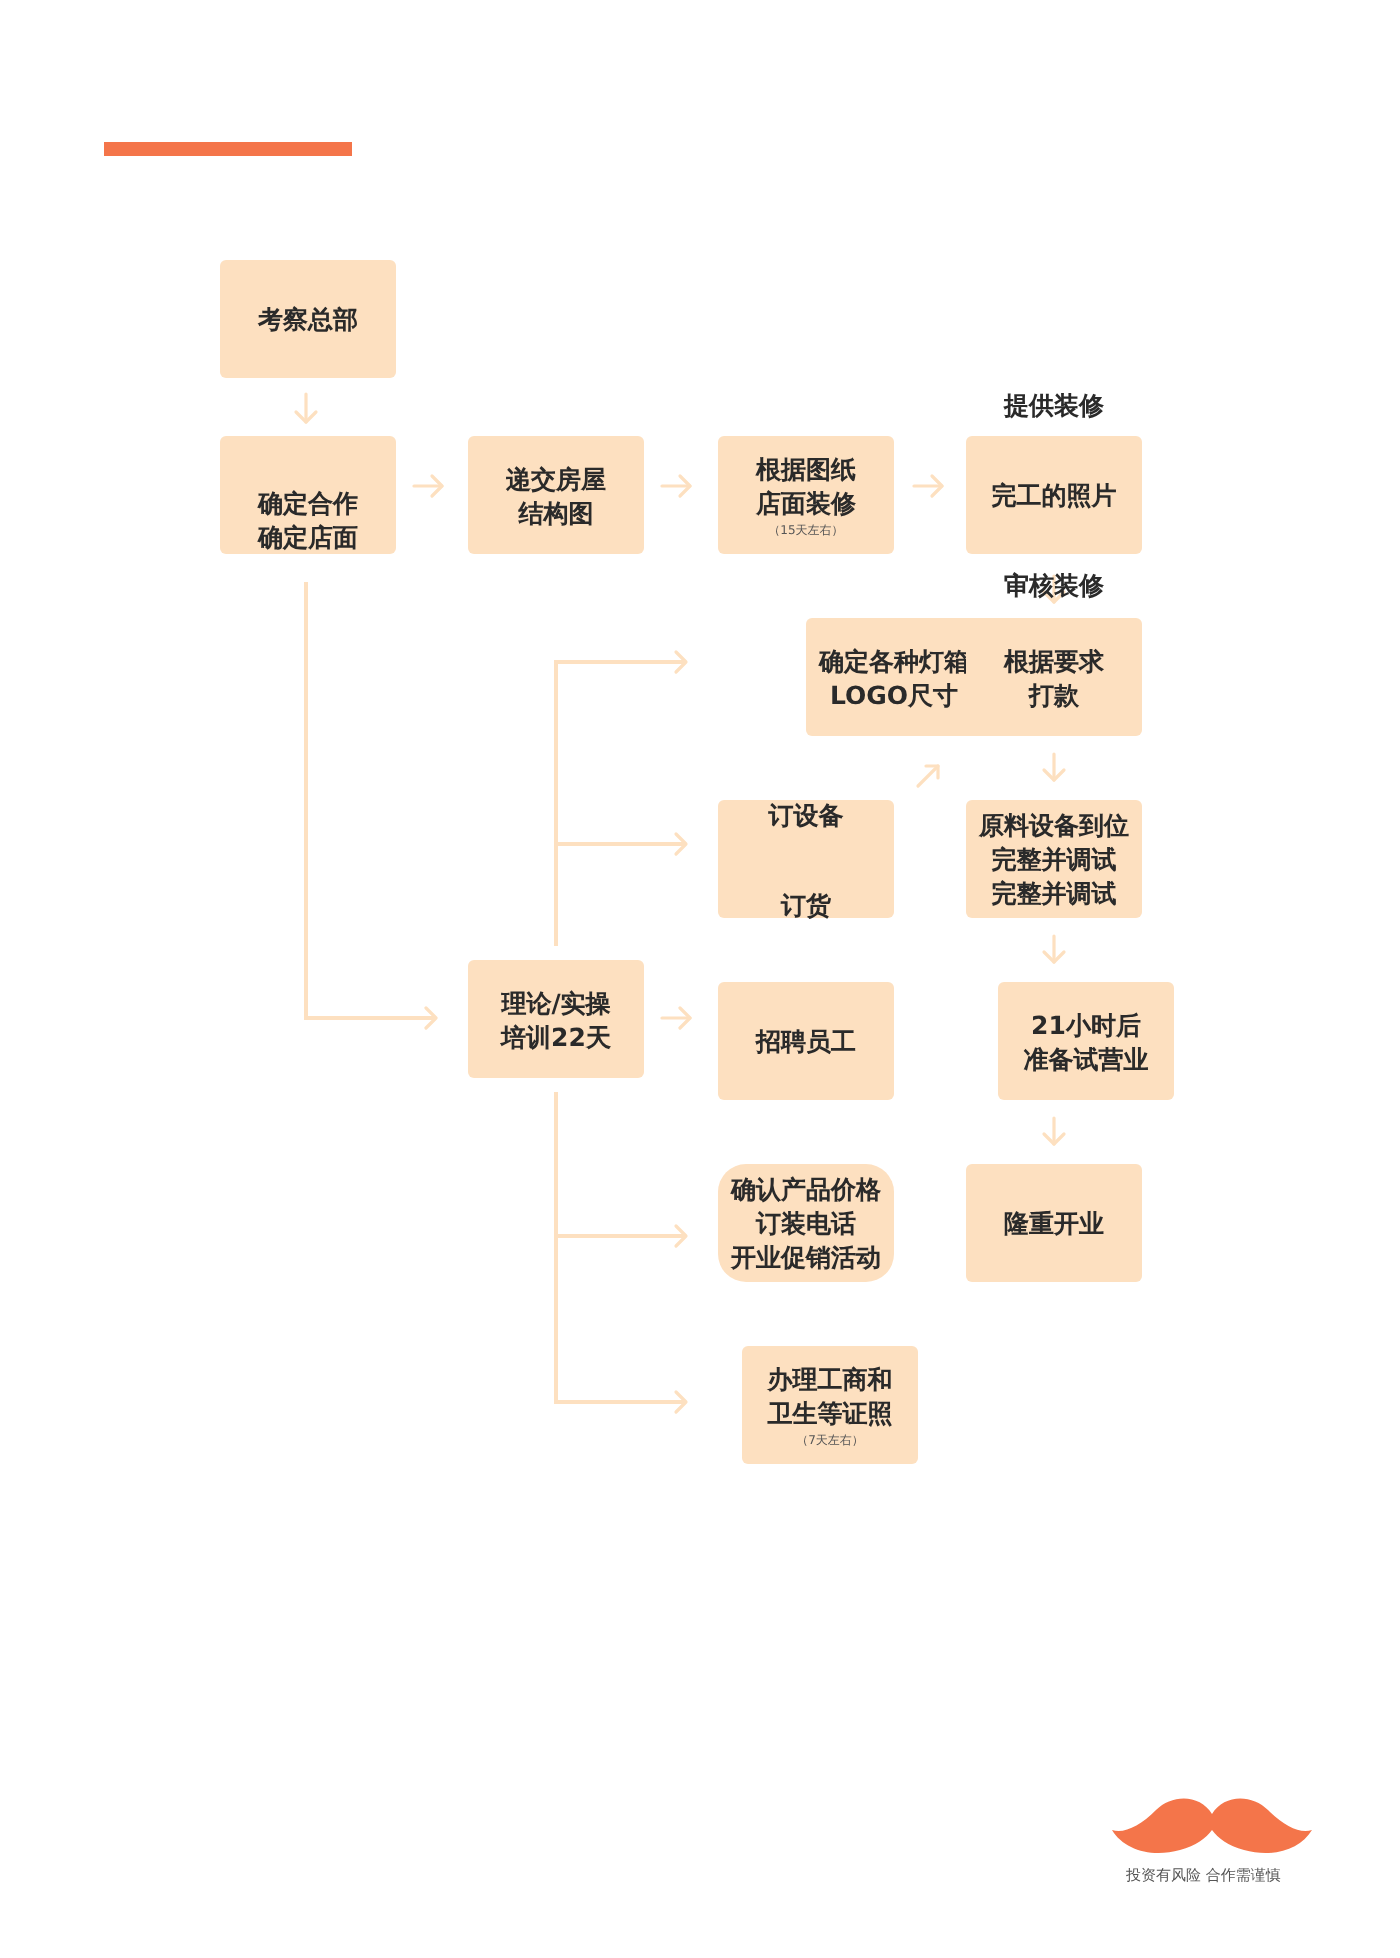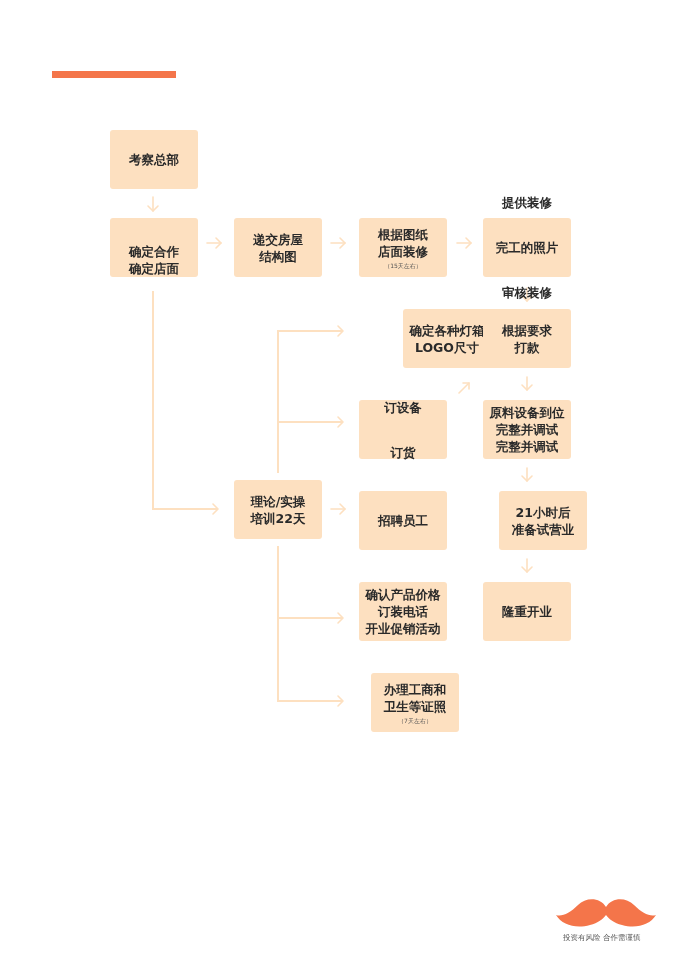--- a/index.html
+++ b/index.html
@@ -130,21 +130,21 @@
   <div>确定各种灯箱</div>
   <div>LOGO尺寸</div>
 </div>
 <div class="box" style="left:359px; top:400px;gap:28px;">
   <div>订设备</div>
   <div>订货</div>
 </div>
 <div class="box" style="left:359px; top:491px;">
   <div>招聘员工</div>
 </div>
-<div class="box" style="left:359px; top:582px;">
+<div class="box" style="left:359px; top:582px;border-radius:14px;">
   <div>确认产品价格</div>
   <div>订装电话</div>
   <div>开业促销活动</div>
 </div>
 <div class="box" style="left:371px; top:673px;">
   <div>办理工商和</div>
   <div>卫生等证照</div>
   <div class="note">（7天左右）</div>
 </div>
 

